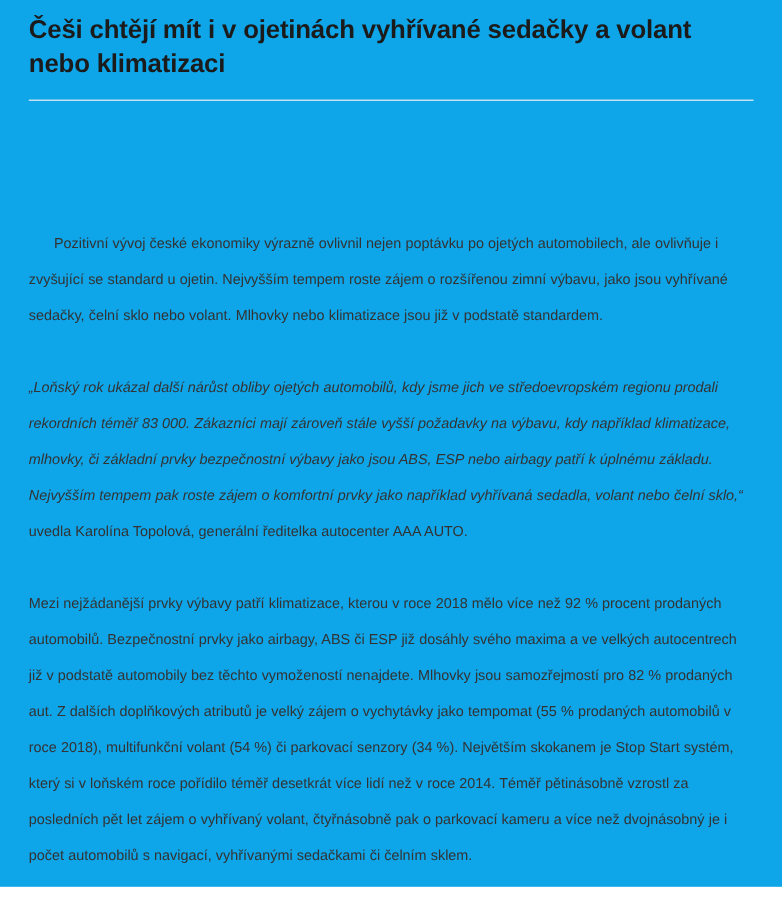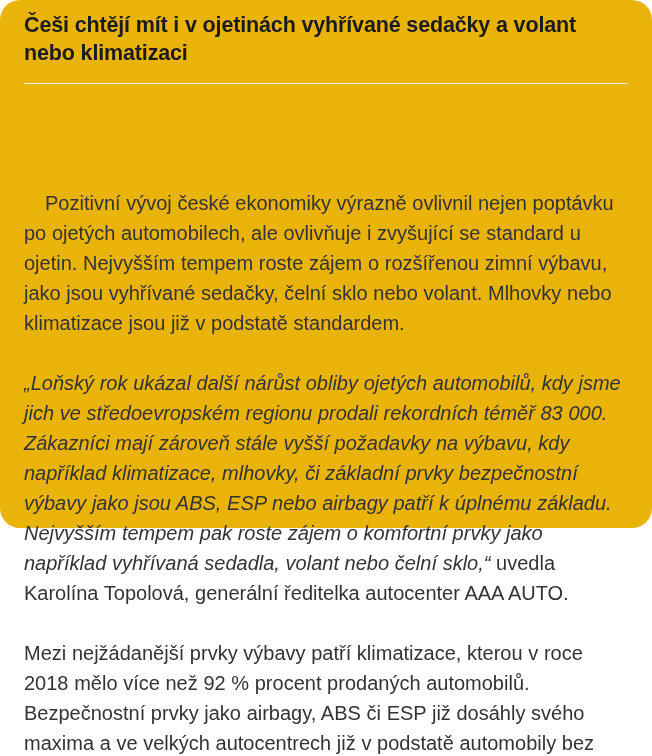--- a/index.html
+++ b/index.html
@@ -11,25 +11,24 @@
     width: 652px;
     height: 756px;
     overflow: hidden;
     font-family: "Liberation Sans", sans-serif;
     -webkit-font-smoothing: antialiased;
   }
 
   .article {
     position: relative;
     width: 652px;
-    height: 528px;
+    height: 739px;
     box-sizing: border-box;
     padding: 0 24px;
-    background: #eab308;
-    border-radius: 20px;
+    background: #0ea5e9;
   }
 
   .article-title {
     margin: 0;
     padding-top: 11px;
     font-size: 21.5px;
     line-height: 28px;
     font-weight: 700;
     letter-spacing: -0.15px;
     color: #1b1b1b;
@@ -47,21 +46,21 @@
   .media-gap {
     height: 104px;
   }
 
   .article-body {
     width: 602px;
   }
 
   .article-body p {
     margin: 0 0 30px 0;
-    font-size: 20px;
+    font-size: 12px;
     line-height: 30px;
     color: #333333;
     text-align: left;
     word-spacing: 0.1px;
   }
 
   .article-body p.lead {
     text-indent: 21px;
   }
 

